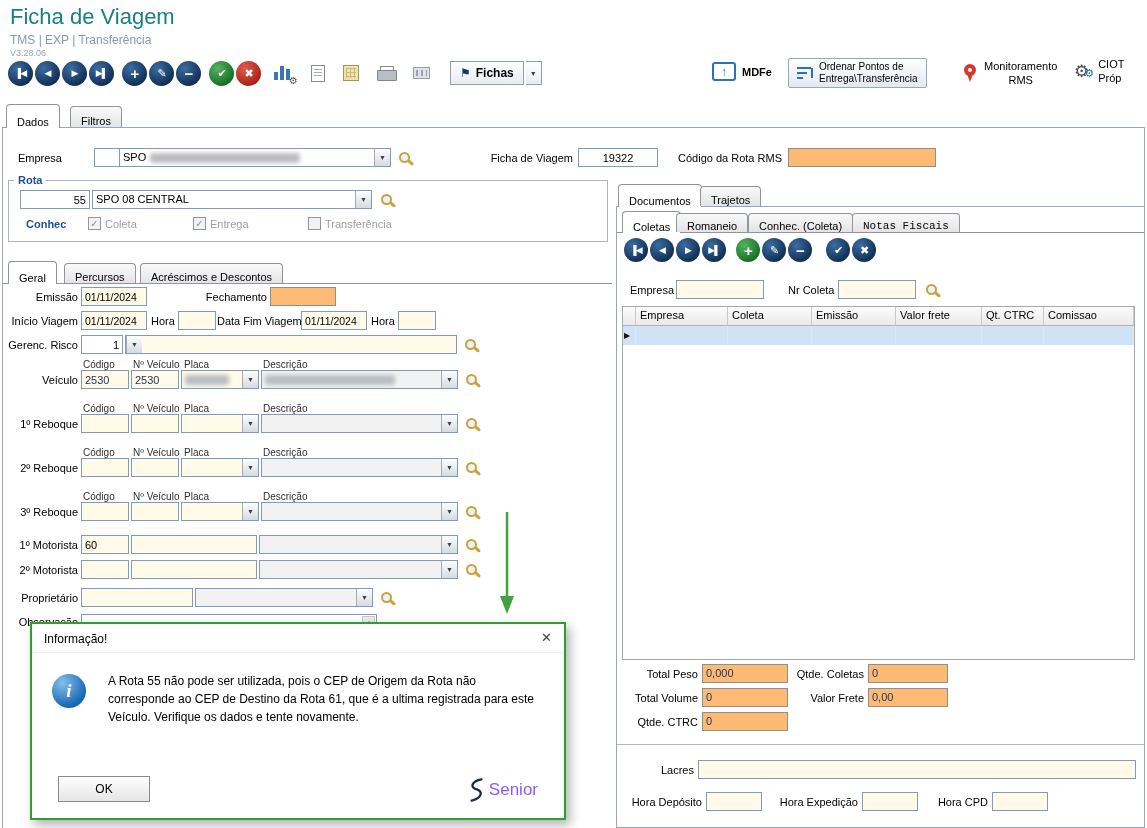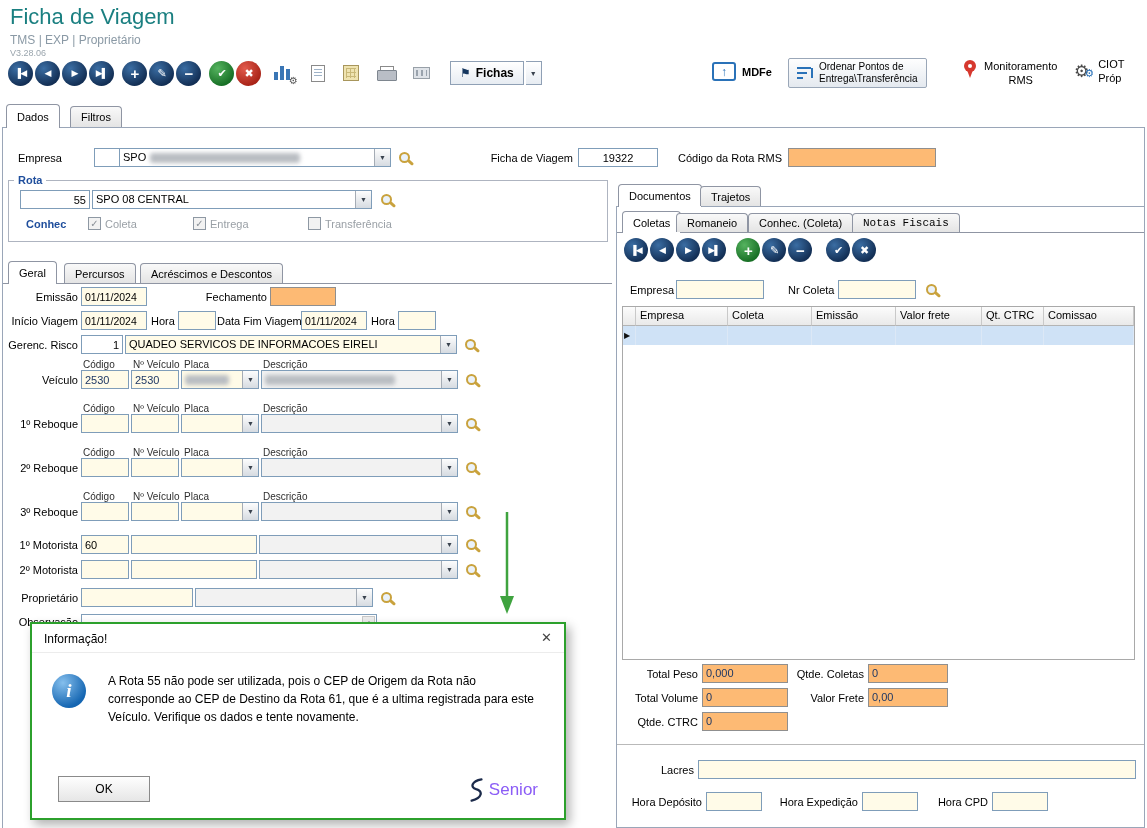--- a/index.html
+++ b/index.html
@@ -21,21 +21,21 @@
   .blur { display:inline-block; height:10px; background:#b9bdc2; filter:blur(2px); border-radius:3px; vertical-align:middle; margin-left:4px; }
   .mag { position:absolute; width:11px; height:11px; border:2px solid #c9a23d; border-radius:50%; background:#eaf2fa; cursor:pointer; }
   .mag::after { content:""; position:absolute; width:7px; height:3px; background:#c9a23d; right:-6px; bottom:-3px; transform:rotate(40deg); border-radius:2px; }
   .cbtn { width:25px; height:25px; border-radius:50%; background:radial-gradient(circle at 35% 30%, #3a6da3, #132f55 72%); color:#fff; display:flex; align-items:center; justify-content:center; cursor:pointer; flex:0 0 auto; }
   .cbtn span { font-size:9px; letter-spacing:-1px; }
   .cbtn .big { font-size:15px; font-weight:bold; }
   .cbtn .med { font-size:11px; }
   .cbtn.green { background:radial-gradient(circle at 35% 30%, #55b35f, #187026 72%); }
   .cbtn.red { background:radial-gradient(circle at 35% 30%, #e25a4c, #a92418 72%); }
   .cbtn.sm { width:24px; height:24px; }
-  .tab { position:absolute; border:1px solid #8f95a3; border-bottom:none; border-radius:4px 4px 0 0; background:linear-gradient(#f9f9f9,#e4e4e4); padding:0 10px; display:flex; align-items:center; font-size:11px; z-index:2; cursor:pointer; white-space:nowrap; }
+  .tab { position:absolute; border:1px solid #8f95a3; border-bottom:none; border-radius:4px 4px 0 0; background:linear-gradient(#f9f9f9,#e4e4e4); padding:0 10px; display:flex; align-items:flex-end; font-size:11px; z-index:2; cursor:pointer; white-space:nowrap; }
   .tab.active { background:#fff; }
   .hline { position:absolute; border-top:1px solid #8f95a3; z-index:1; }
   .panel { position:absolute; border:1px solid #9aa6b8; background:#fff; }
   .gtitle { position:absolute; font-weight:bold; color:#1f4e9c; background:#fff; padding:0 4px; z-index:2; }
   .cb { position:absolute; width:13px; height:13px; border:1px solid #8e98a3; background:#f2f2f2; display:flex; align-items:center; justify-content:center; }
   .cb i { font-size:10px; color:#8b9198; }
   .dis { color:#9aa0a6; }
   .colhdr { position:absolute; font-size:10px; color:#2e2e2e; white-space:nowrap; }
   .chart-icon { position:relative; width:20px; height:18px; display:inline-block; }
   .chart-icon i { position:absolute; bottom:2px; width:4px; background:#3a76b5; }
@@ -80,21 +80,21 @@
   .okbtn { position:absolute; left:26px; bottom:16px; width:92px; height:26px; border:1px solid #8a8a8a; background:linear-gradient(#fefefe,#e6e6e6); font-size:12px; display:flex; align-items:center; justify-content:center; cursor:pointer; }
   .brand { position:absolute; right:26px; bottom:16px; display:flex; align-items:center; gap:4px; }
   .brand span { font-size:17px; color:#8b5cf6; }
 </style>
 </head>
 <body>
 
 <div class="app">
 
   <div class="abs" style="left:10px;top:4px;font-size:22px;color:#1a7f80;">Ficha de Viagem</div>
-  <div class="abs" style="left:10px;top:33px;font-size:12px;color:#8a99a5;">TMS | EXP | Proprietário</div>
+  <div class="abs" style="left:10px;top:33px;font-size:12px;color:#8a99a5;">TMS | EXP | Transferência</div>
   <div class="abs" style="left:10px;top:48px;font-size:9px;color:#9aa5ad;">V3.28.06</div>
 
   <div class="panel" style="left:2px;top:127px;width:1143px;height:705px;"></div>
 
   <div class="abs" style="left:8px;top:60px;display:flex;gap:2px;align-items:center;height:26px;">
     <div class="cbtn">
         <span>▐◀</span>
       </div>
     <div class="cbtn">
         <span>◀</span>
@@ -150,21 +150,21 @@
         <i style="top:1px;width:14px;"></i>
         <i style="top:6px;width:10px;"></i>
         <i style="top:11px;width:6px;"></i>
         <u></u>
       </span>
     <span style="font-size:10px;line-height:1.2;">
       <span style="display:block;">Ordenar Pontos de</span>
       <span style="display:block;">Entrega\Transferência</span>
     </span>
   </div>
-  <div class="abs" style="left:962px;top:60px;display:flex;gap:6px;">
+  <div class="abs" style="left:962px;top:60px;display:flex;align-items:center;gap:6px;">
     <span class="pin">
         <i></i>
       </span>
     <span style="font-size:11px;line-height:1.25;text-align:center;">
       <span style="display:block;">Monitoramento</span>
       <span style="display:block;">RMS</span>
     </span>
   </div>
   <div class="abs" style="left:1074px;top:58px;display:flex;align-items:center;gap:4px;width:80px;overflow:hidden;">
     <span style="white-space:nowrap;">
@@ -240,21 +240,20 @@
   <span class="lbl" style="left:151px;top:315px;">Hora</span>
   <input class="fld cream" style="left: 178px; top: 311px; width: 38px;">
   <span class="lbl r" style="left:217px;top:315px;width:82px;">Data Fim Viagem</span>
   <input class="fld cream date" style="left: 301px; top: 311px; width: 66px;" value="01/11/2024">
   <span class="lbl" style="left:371px;top:315px;">Hora</span>
   <input class="fld cream" style="left: 398px; top: 311px; width: 38px;">
 
   <span class="lbl r" style="left:2px;top:339px;width:76px;">Gerenc. Risco</span>
   <input class="fld r" style="left: 81px; top: 335px; width: 42px; text-align: right;" value="1">
   <div class="combo cream" style="left:125px;top:335px;width:332px;background:#fffbe8;">
-    <span class="val">QUADEO SERVICOS DE INFORMACOES EIRELI</span>
     <span class="dd">
         <i>▼</i>
       </span>
   </div>
   <span class="mag" style="left:465px;top:339px;"></span>
 
   <span class="colhdr" style="left:83px;top:359px;">Código</span>
   <span class="colhdr" style="left:133px;top:359px;">Nº Veículo</span>
   <span class="colhdr" style="left:184px;top:359px;">Placa</span>
   <span class="colhdr" style="left:263px;top:359px;">Descrição</span>

